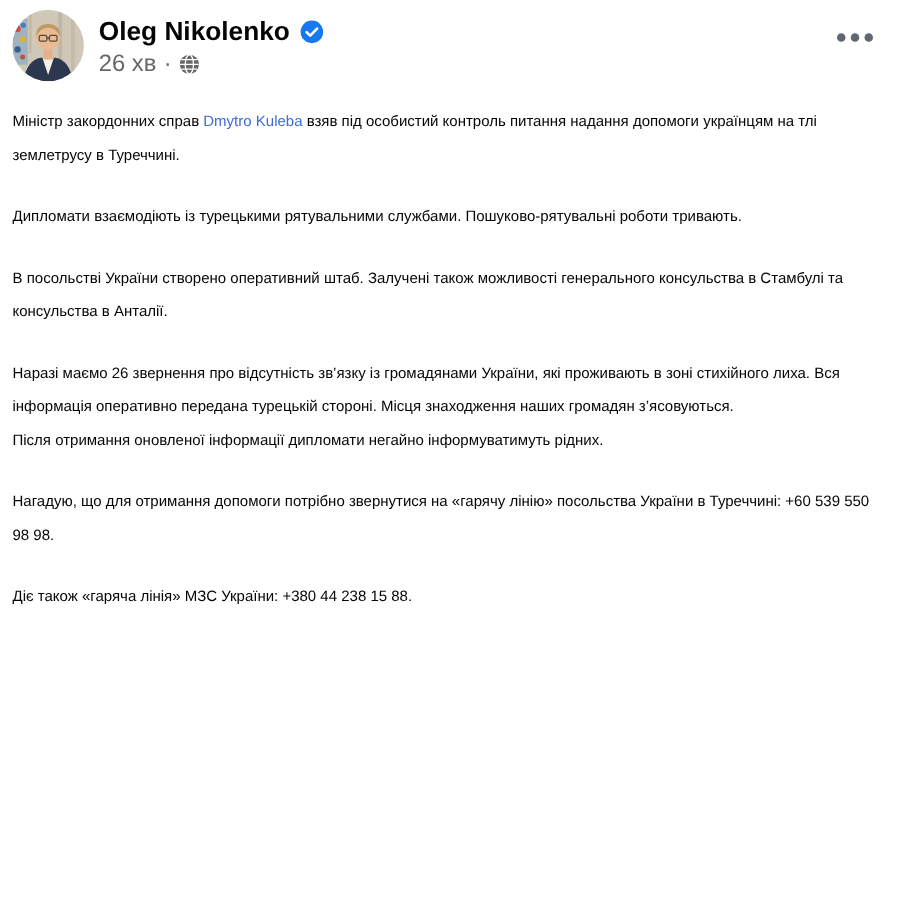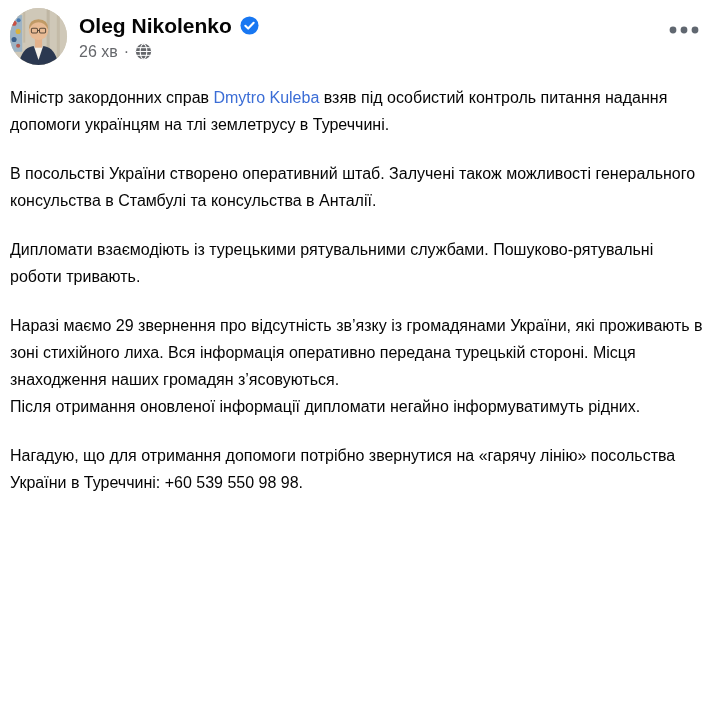--- a/index.html
+++ b/index.html
@@ -50,40 +50,40 @@
     color: #050505;
     cursor: pointer;
   }
   .verified { display: inline-flex; align-items: center; }
   .verified svg { width: 19px; height: 19px; display: block; }
   .meta-row {
     display: flex;
     align-items: center;
     gap: 6px;
     margin-top: 3px;
-    font-size: 16px;
+    font-size: 19px;
     line-height: 21px;
     color: #65676B;
   }
   .timestamp { cursor: pointer; }
   .globe { display: inline-flex; align-items: center; }
   .globe svg { width: 17px; height: 17px; display: block; }
   .more-btn {
     margin-left: auto;
     margin-top: 10px;
     padding: 8px 6px;
     border-radius: 50%;
     cursor: pointer;
     flex: none;
   }
   .more-btn svg { display: block; width: 30px; height: 8px; }
   
   .post-body {
     margin-top: 19px;
-    font-size: 16px;
+    font-size: 12px;
     line-height: 27px;
     color: #050505;
   }
   .post-body p {
     margin: 0 0 22px 0;
   }
   .post-body p.multiline { white-space: pre-line; }
   a.mention {
     color: #3b6dd6;
     text-decoration: none;
@@ -152,20 +152,21 @@
         <circle cx="4" cy="4" r="3.4" fill="#606770"></circle>
         <circle cx="15" cy="4" r="3.4" fill="#606770"></circle>
         <circle cx="26" cy="4" r="3.4" fill="#606770"></circle>
       </svg>
     </div>
 
   </div>
 
   <div class="post-body">
     <p><span>Міністр закордонних справ </span><a class="mention">Dmytro Kuleba</a><span> взяв під особистий контроль питання надання допомоги українцям на тлі землетрусу в Туреччині.</span></p>
+    <p class="multiline">Дипломати взаємодіють із турецькими рятувальними службами. Пошуково-рятувальні роботи тривають.</p>
     <p class="multiline">В посольстві України створено оперативний штаб. Залучені також можливості генерального консульства в Стамбулі та консульства в Анталії.</p>
-    <p class="multiline">Дипломати взаємодіють із турецькими рятувальними службами. Пошуково-рятувальні роботи тривають.</p>
-    <p class="multiline">Наразі маємо 29 звернення про відсутність зв’язку із громадянами України, які проживають в зоні стихійного лиха. Вся інформація оперативно передана турецькій стороні. Місця знаходження наших громадян з’ясовуються.
+    <p class="multiline">Наразі маємо 26 звернення про відсутність зв’язку із громадянами України, які проживають в зоні стихійного лиха. Вся інформація оперативно передана турецькій стороні. Місця знаходження наших громадян з’ясовуються.
 Після отримання оновленої інформації дипломати негайно інформуватимуть рідних.</p>
     <p class="multiline">Нагадую, що для отримання допомоги потрібно звернутися на «гарячу лінію» посольства України в Туреччині: +60 539 550 98 98.</p>
+    <p class="multiline">Діє також «гаряча лінія» МЗС України: +380 44 238 15 88.</p>
   </div>
 
 </div>
 
 </body></html>

